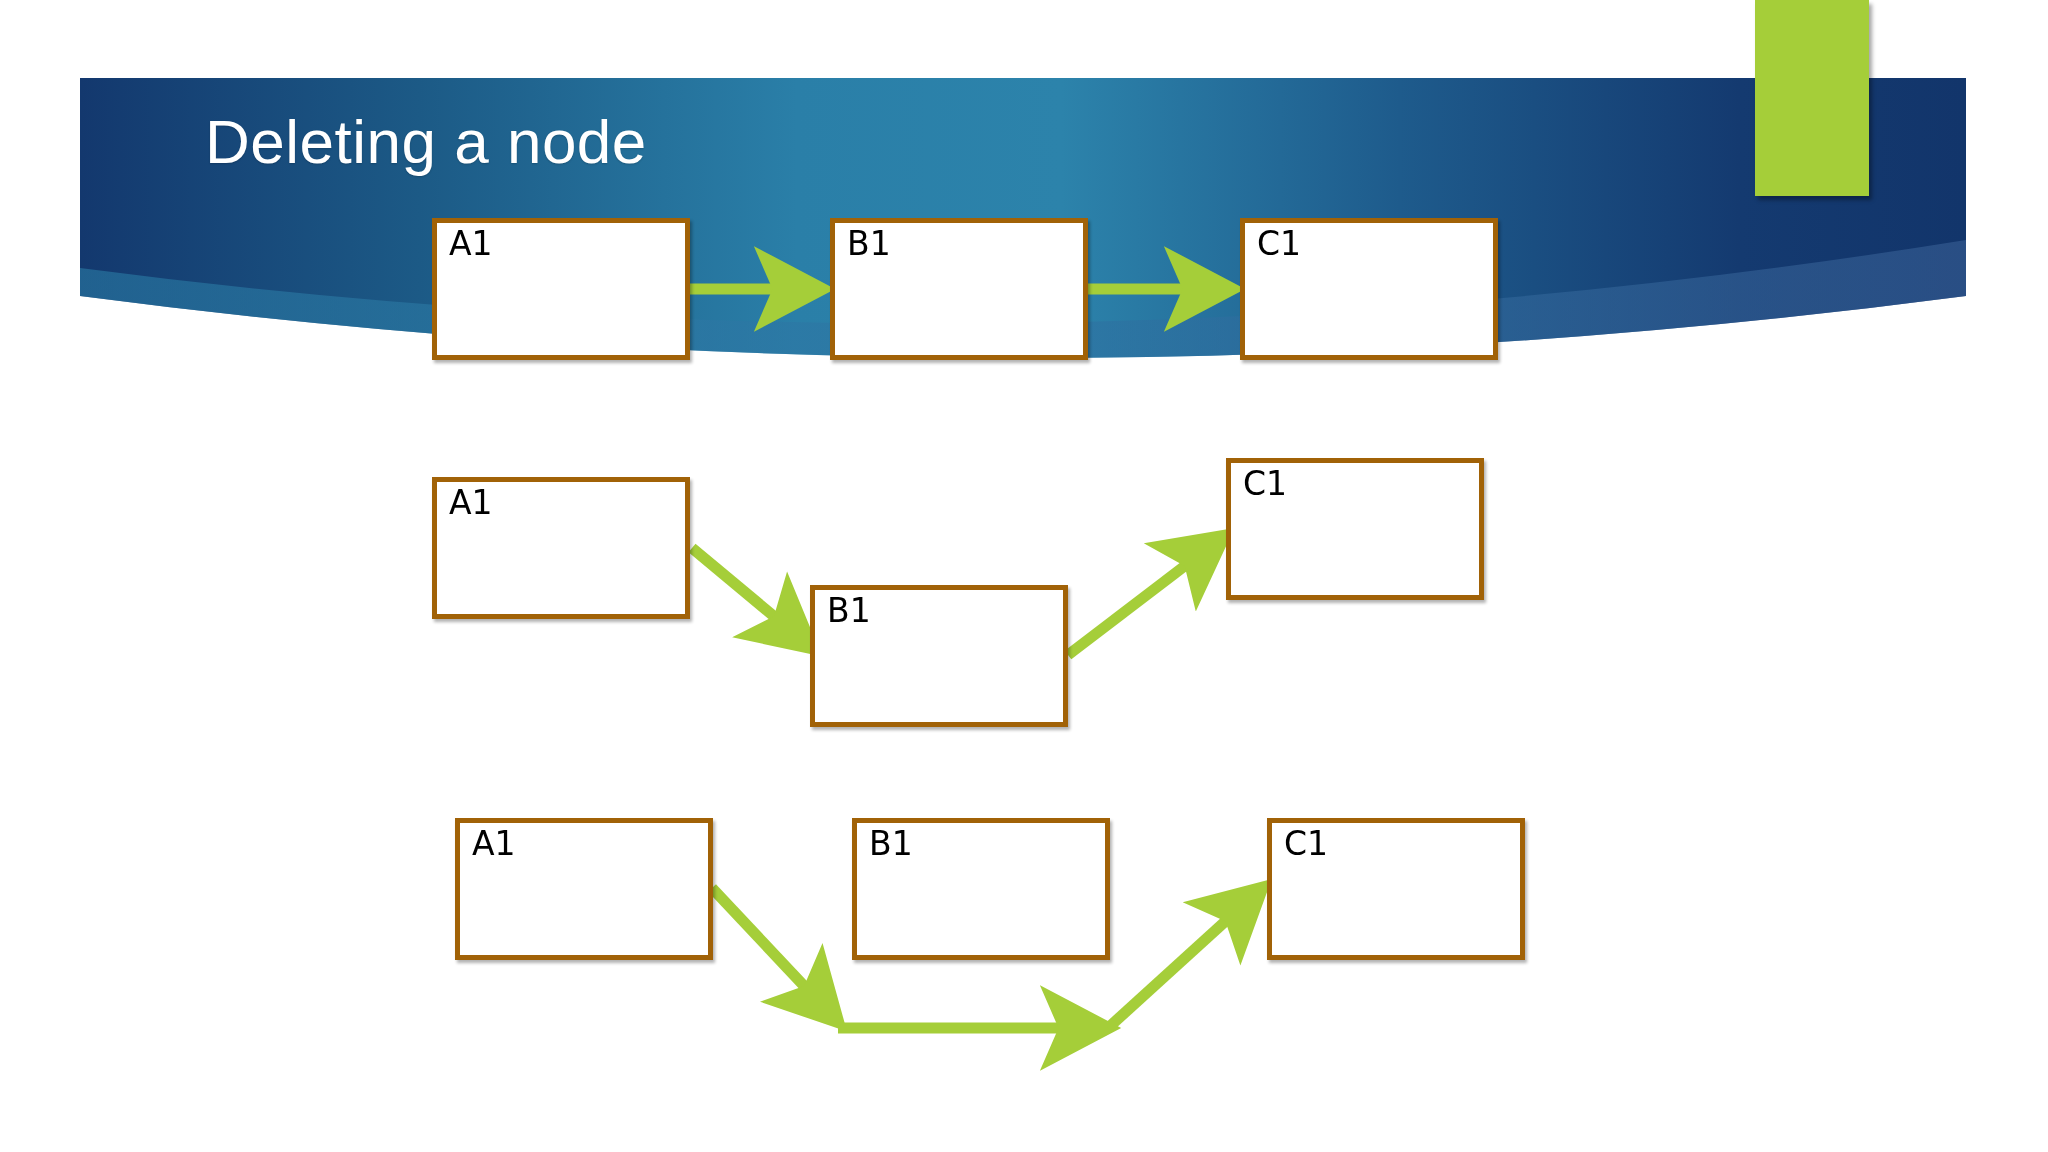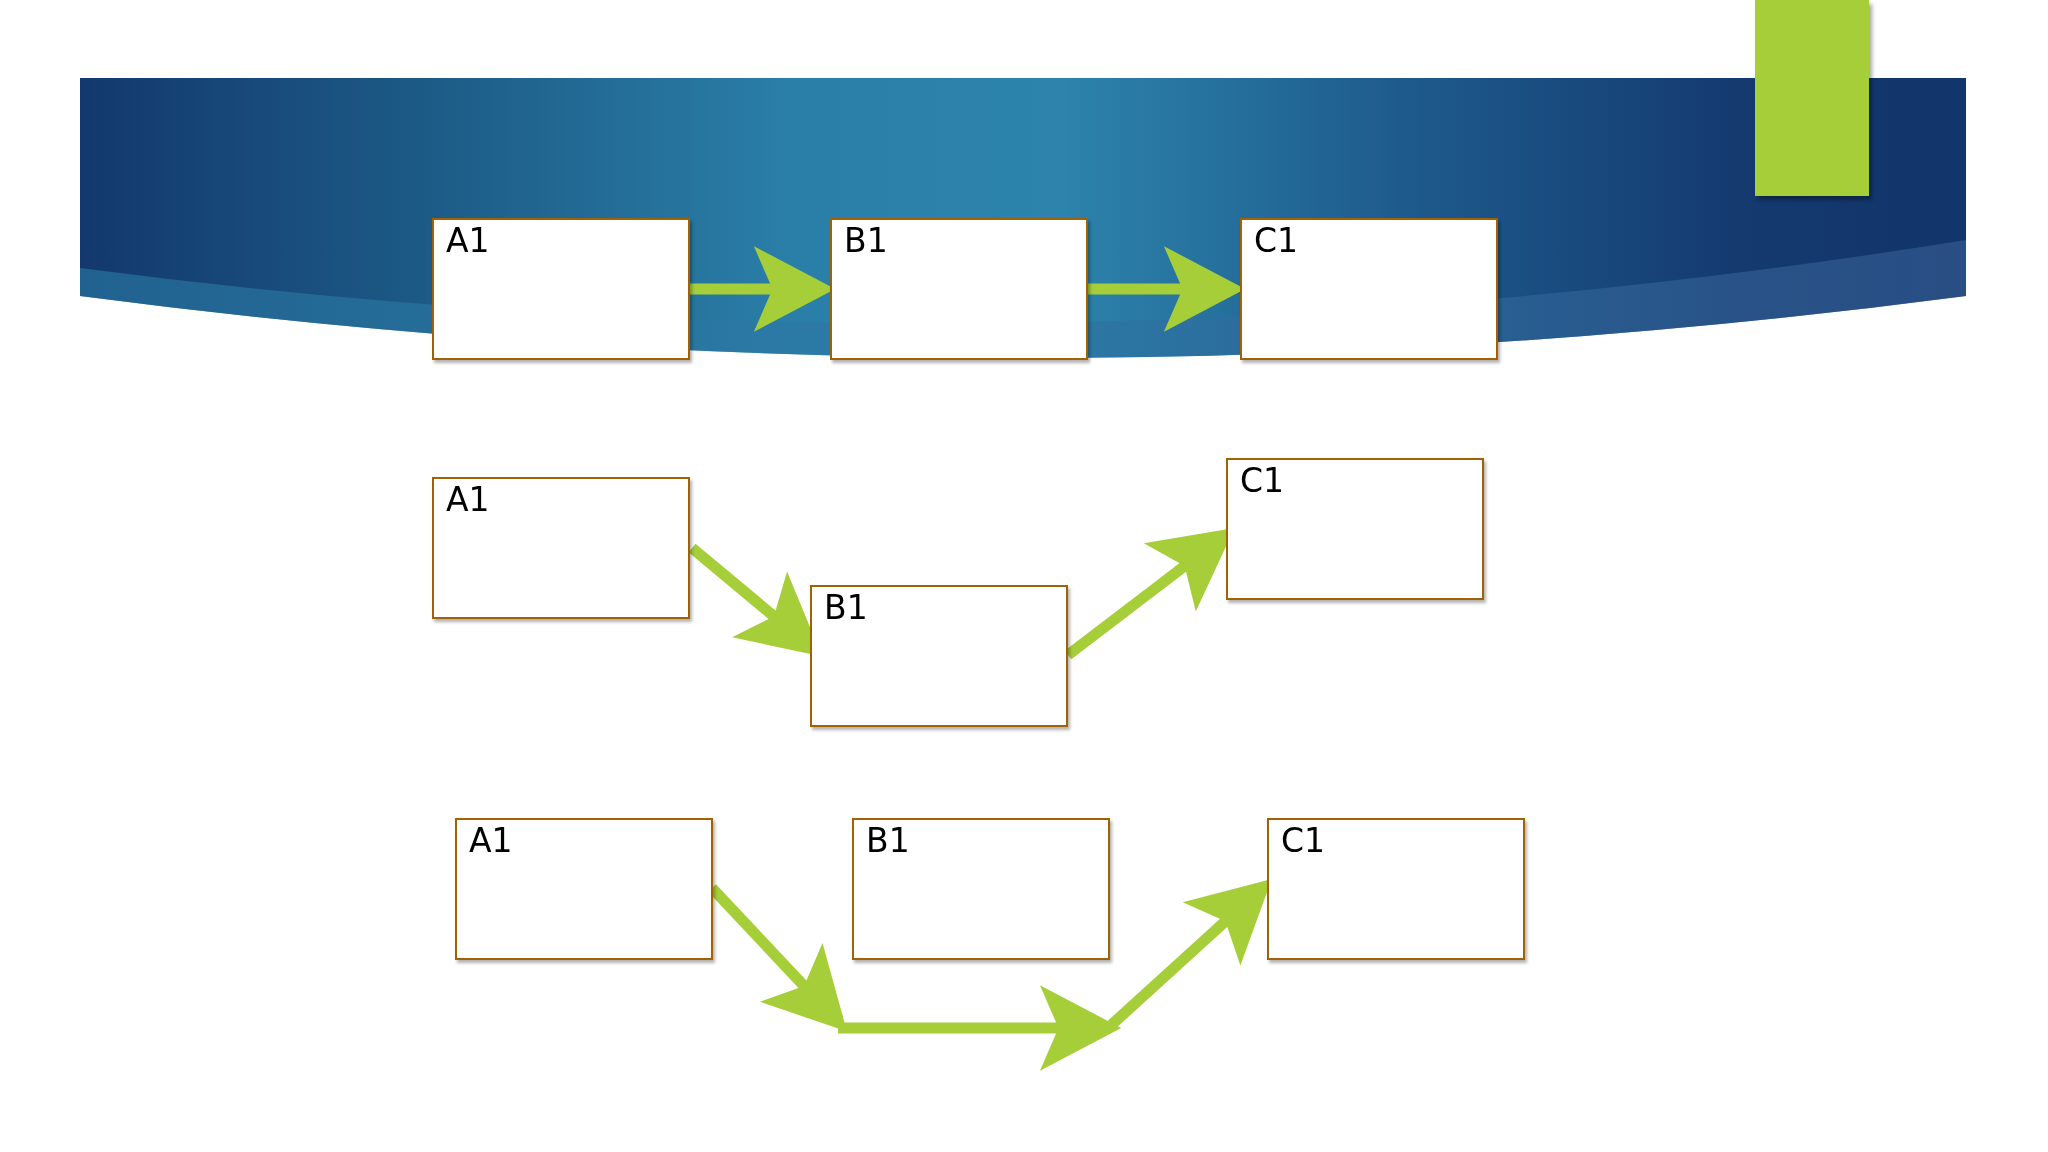--- a/index.html
+++ b/index.html
@@ -51,21 +51,21 @@
     width: 114px;
     height: 196px;
     background: #A5CE39;
     box-shadow: 3px 4px 4px rgba(0,0,0,0.35);
   }
 
   
   .node-box {
     position: absolute;
     background: #ffffff;
-    border: 2px solid #a16207;
+    border: 5px solid #a16207;
     box-sizing: border-box;
     box-shadow: 2px 3px 3px rgba(0,0,0,0.30);
   }
   .node-label {
     position: absolute;
     left: 12px;
     top: 4px;
     font-family: "DejaVu Sans", sans-serif;
     font-size: 33px;
     font-weight: 400;
@@ -113,20 +113,21 @@
       <path d="M 80 78 L 1966 78 L 1966 296 Q 1023 420 80 296 Z" fill="url(#bannerGrad)"></path>
 
       <g clip-path="url(#bannerClip)">
         <path d="M 80 268 Q 1023 392 1966 240 L 1966 420 L 80 420 Z" fill="url(#bandGrad)" opacity="0.55"></path>
       </g>
     </svg>
   </div>
 
   <div id="accent-bar"></div>
 
+  <div id="page-title">Deleting a node</div>
 
   <svg id="arrow-layer" viewBox="0 0 2048 1152" xmlns="http://www.w3.org/2000/svg">
     <defs>
       <marker id="ah" markerWidth="9" markerHeight="9" refX="6.2" refY="4.5" orient="auto" markerUnits="strokeWidth">
         <path d="M 0 0.6 L 7.4 4.5 L 0 8.4 L 1.7 4.5 Z" fill="#A5CE39"></path>
       </marker>
     </defs>
 
     <line x1="690" y1="289" x2="822" y2="289" stroke="#A5CE39" stroke-width="11" marker-end="url(#ah)"></line>
     <line x1="1088" y1="289" x2="1232" y2="289" stroke="#A5CE39" stroke-width="11" marker-end="url(#ah)"></line>

